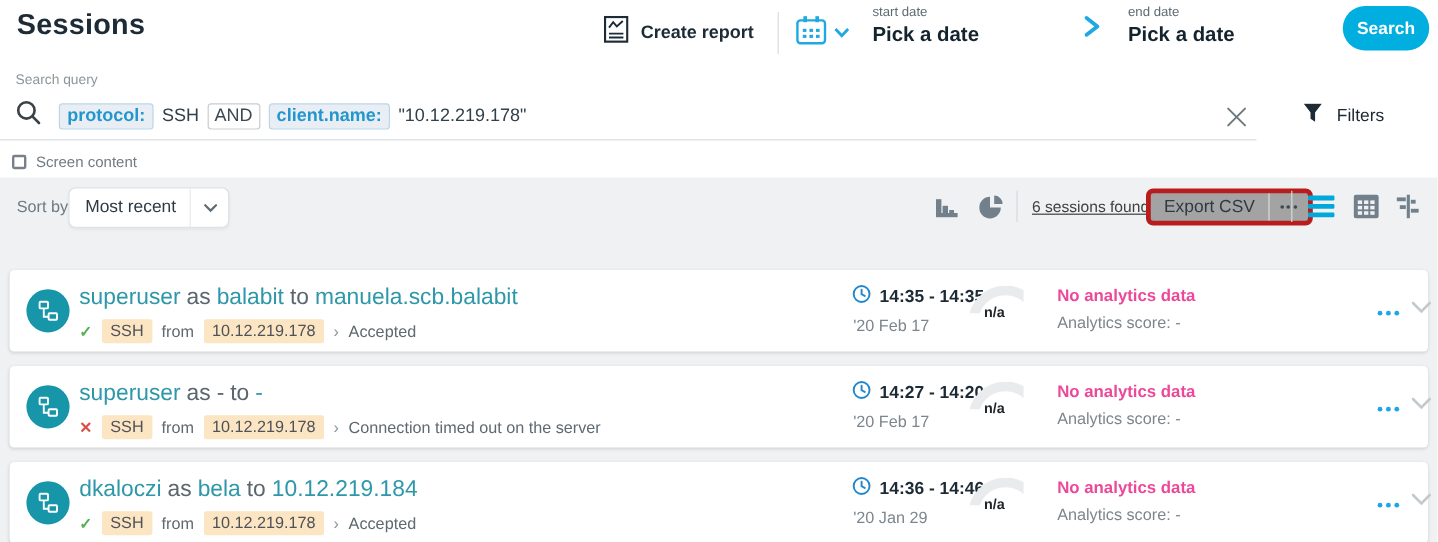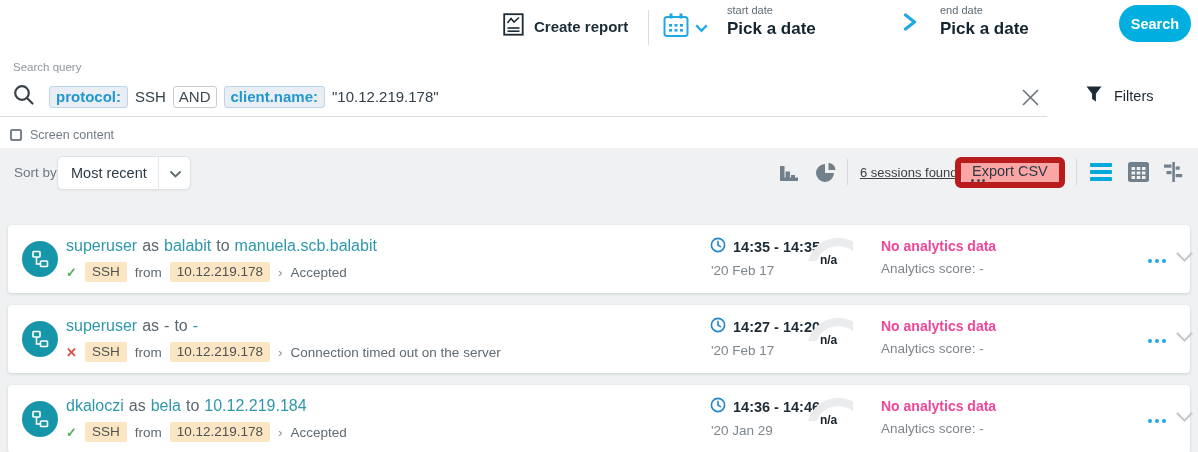--- a/index.html
+++ b/index.html
@@ -44,34 +44,34 @@
   .results { position:absolute; left:0; top:148px; width:1198px; height:304px; background:#eff1f2; }
   .toolbar { position:relative; height:49px;padding-left:34px; }
   .sortby-label { position:absolute; left:14px; top:17px; font-size:13.5px; color:#6e7880; }
   .sort-dd { position:absolute; left:57px; top:8px; height:34px; background:#fff; border:1px solid #e0e3e5; border-radius:6px;
              display:flex; align-items:center; padding:0 9px 0 13px; gap:11px; cursor:pointer; box-shadow:0 1px 2px rgba(30,40,50,.05); }
   .sort-dd .value { font-size:14.5px; color:#2d3a44; }
   .sort-dd .dd-sep { width:1px; height:32px; background:#e6e9ea; }
   .tb-icon { position:absolute; cursor:pointer; }
   .vdiv-tb { position:absolute; top:11px; width:1px; height:26px; background:#d6dadc; }
   .results-count { position:absolute; left:860px; top:17px; font-size:13px; color:#404040;text-decoration:underline; }
-  .export-group { position:absolute; left:955px; top:9px; height:31px; display:flex; background:#fca5a5; border:6px solid #b91c1c; border-radius:6px; overflow:hidden;flex-direction:column; }
+  .export-group { position:absolute; left:955px; top:9px; height:31px; display:flex; background:#a3a3a3; border:4px solid #b91c1c; border-radius:6px; overflow:hidden; }
   .export-main { display:flex; align-items:center; padding:0 11px; font-size:14.5px; color:#2d3a44; cursor:pointer; }
   .export-more { display:flex; align-items:center; gap:2.5px; padding:0 9px; border-left:1px solid #d9dcde; cursor:pointer; }
   .export-more i { width:3px; height:3px; border-radius:50%; background:#3c4852; }
   .view-list { left:1090px; top:15px; display:flex; flex-direction:column; gap:3px; }
   .view-list i { display:block; width:22px; height:4px; background:#00a9da; border-radius:1px; }
 
   
   .cards { padding:28px 8px 0 8px; }
   .card { position:relative; height:68px; background:#fff; border-radius:4px; margin-bottom:12px; box-shadow:0 1px 3px rgba(40,50,60,.16); }
   .avatar { position:absolute; left:14px; top:16px; width:36px; height:36px; border-radius:50%; background:#1796aa;
             display:flex; align-items:center; justify-content:center; }
   .card-text { position:absolute; left:58px; top:12px; }
-  .line1 { display:flex; align-items:center; gap:5px; font-size:16px; }
+  .line1 { display:flex; align-items:center; gap:5px; font-size:19px; }
   .link { color:#2e98aa; cursor:pointer; }
   .word { color:#5b666e; }
   .line2 { margin-top:7px; display:flex; align-items:center; gap:8px; font-size:13.5px; color:#5e6971; }
   .status-glyph { font-weight:700; font-size:13px; }
   .status-glyph.success { color:#55b154; }
   .status-glyph.failure { color:#d94f44; }
   .hl { background:#fbe5c2; border-radius:2px; padding:2px 7px 3px; color:#4f5258; }
   .sep-arrow { color:#8a949b; }
   .time-block { position:absolute; left:702px; top:12px; }
   .time-row { display:flex; align-items:center; gap:7px; }
@@ -87,20 +87,21 @@
   .more-dots { position:absolute; left:1136px; top:30px; display:flex; gap:3px; cursor:pointer; padding:4px; }
   .more-dots i { width:4px; height:4px; border-radius:50%; background:#1ba7e8; }
   .card-chevron { position:absolute; left:1168px; top:24px; cursor:pointer; }
 </style>
 </head>
 <body>
 
 <div class="app">
 
   <header class="topbar">
+    <h1 class="page-title">Sessions</h1>
 
     <div class="create-report">
       <span>
         <svg width="21" height="23" viewBox="0 0 21 23" fill="none" stroke="#1c2b36" stroke-width="1.8">
           <rect x="1.2" y="1.2" width="18.5" height="20.5"></rect>
           <polyline points="4.5,10 8,5.5 11,9 16,4.5" stroke-width="1.6"></polyline>
           <line x1="4.5" y1="15" x2="16.5" y2="15" stroke-width="1.6"></line>
           <line x1="4.5" y1="18.2" x2="16.5" y2="18.2" stroke-width="1.6"></line>
         </svg>
       </span>

